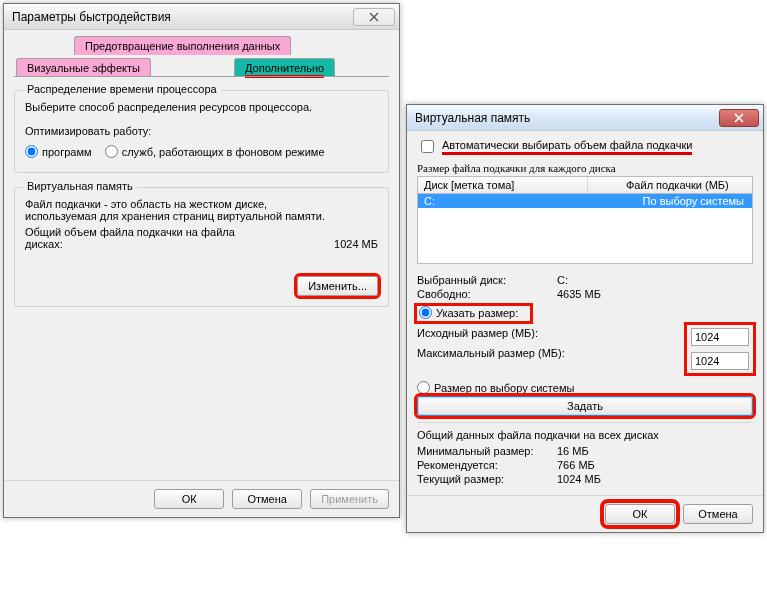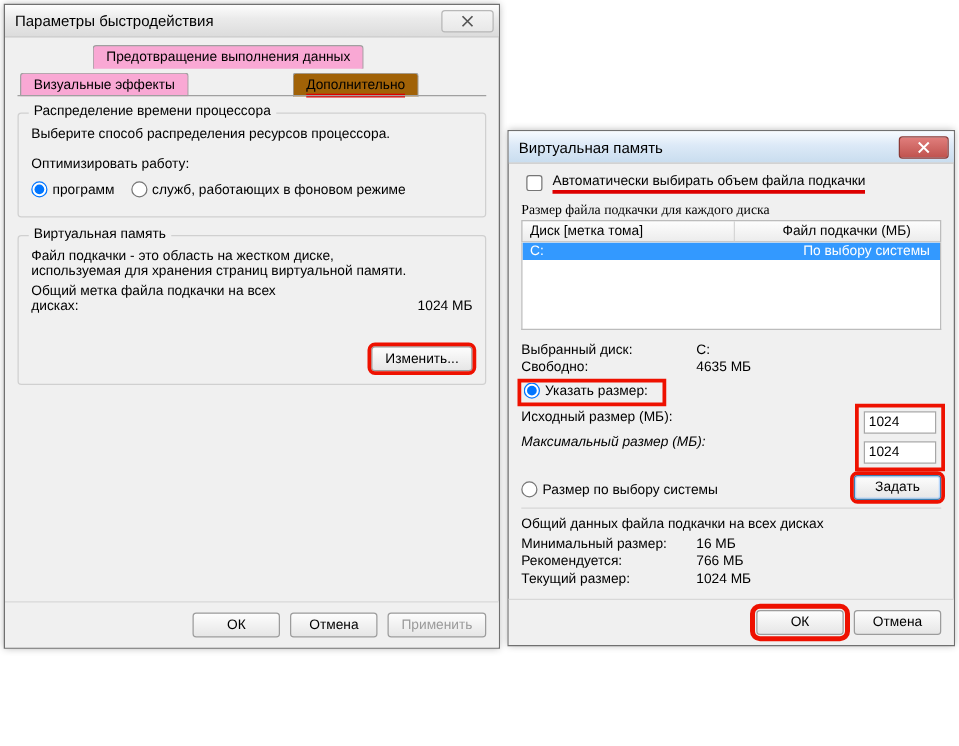--- a/index.html
+++ b/index.html
@@ -39,21 +39,21 @@
   }
   .closebtn.red {
     width: 40px; height:18px;
     background: linear-gradient(#e07e7c,#c0534f);
     border:1px solid #8b3a36; color:#fff; font-weight:bold;
   }
   .body { padding: 6px 10px 8px; }
   .tabstrip { position: relative; height: 54px; }
   .tab {
     position:absolute;
-    background:#a16207;
+    background:#14b8a6;
     border:1px solid #a0a0a0;
     border-bottom:none;
     padding:3px 10px;
     font-size:11px;
     border-radius:3px 3px 0 0;
   }
   .tab.inactive { background:#f9a8d4; }
   .underline-red { border-bottom: 3px solid #d00; padding-bottom:1px; }
   .groupbox {
     border:1px solid #d0d0d0;
@@ -138,21 +138,21 @@
         <span>служб, работающих в фоновом режиме</span>
       </label>
     </div>
 
     <div class="groupbox" style="margin-top:14px; height:120px;">
       <span class="legend">Виртуальная память</span>
       <div>Файл подкачки - это область на жестком диске,</div>
       <div style="margin-bottom:4px;">используемая для хранения страниц виртуальной памяти.</div>
       <div style="display:flex;justify-content:space-between;">
         <div>
-          <div>Общий метка файла подкачки на всех</div>
+          <div>Общий объем файла подкачки на файла</div>
           <div>дисках:</div>
         </div>
         <div style="align-self:flex-end;">1024 МБ</div>
       </div>
       <div style="position:absolute; right:10px; bottom:10px;">
         <span class="btn hl-red">
           <span>Изменить...</span>
         </span>
       </div>
     </div>
@@ -213,31 +213,31 @@
         <span>Указать размер:</span>
       </label>
     </div>
 
     <div style="display:flex;align-items:flex-start;gap:6px;margin-top:4px;">
       <div style="flex:1;">
         <div class="kv">
             <span style="width:160px;">Исходный размер (МБ):</span>
           </div>
         <div class="kv" style="margin-top:8px;">
-            <span style="width:160px;font-style:italic;">Максимальный размер (МБ):</span>
+            <span style="width:160px;">Максимальный размер (МБ):</span>
           </div>
       </div>
       <div class="hl-red" style="padding:3px 4px;">
         <input class="txt" value="1024" style=""><br>
         <div style="height:6px;"></div>
         <input class="txt" value="1024" style="">
       </div>
     </div>
 
-    <div style="display:flex;justify-content:space-between;align-items:flex-end;margin-top:6px;">
+    <div style="display:flex;justify-content:space-between;margin-top:6px;flex-direction:column;">
       <div>
         <label class="radio" style="display:flex;margin:2px 0;">
           <input type="radio" style="">
           <span>Размер по выбору системы</span>
         </label>
       </div>
       <span class="btn default hl-red"><span>Задать</span></span>
     </div>
 
     <hr class="hr">

